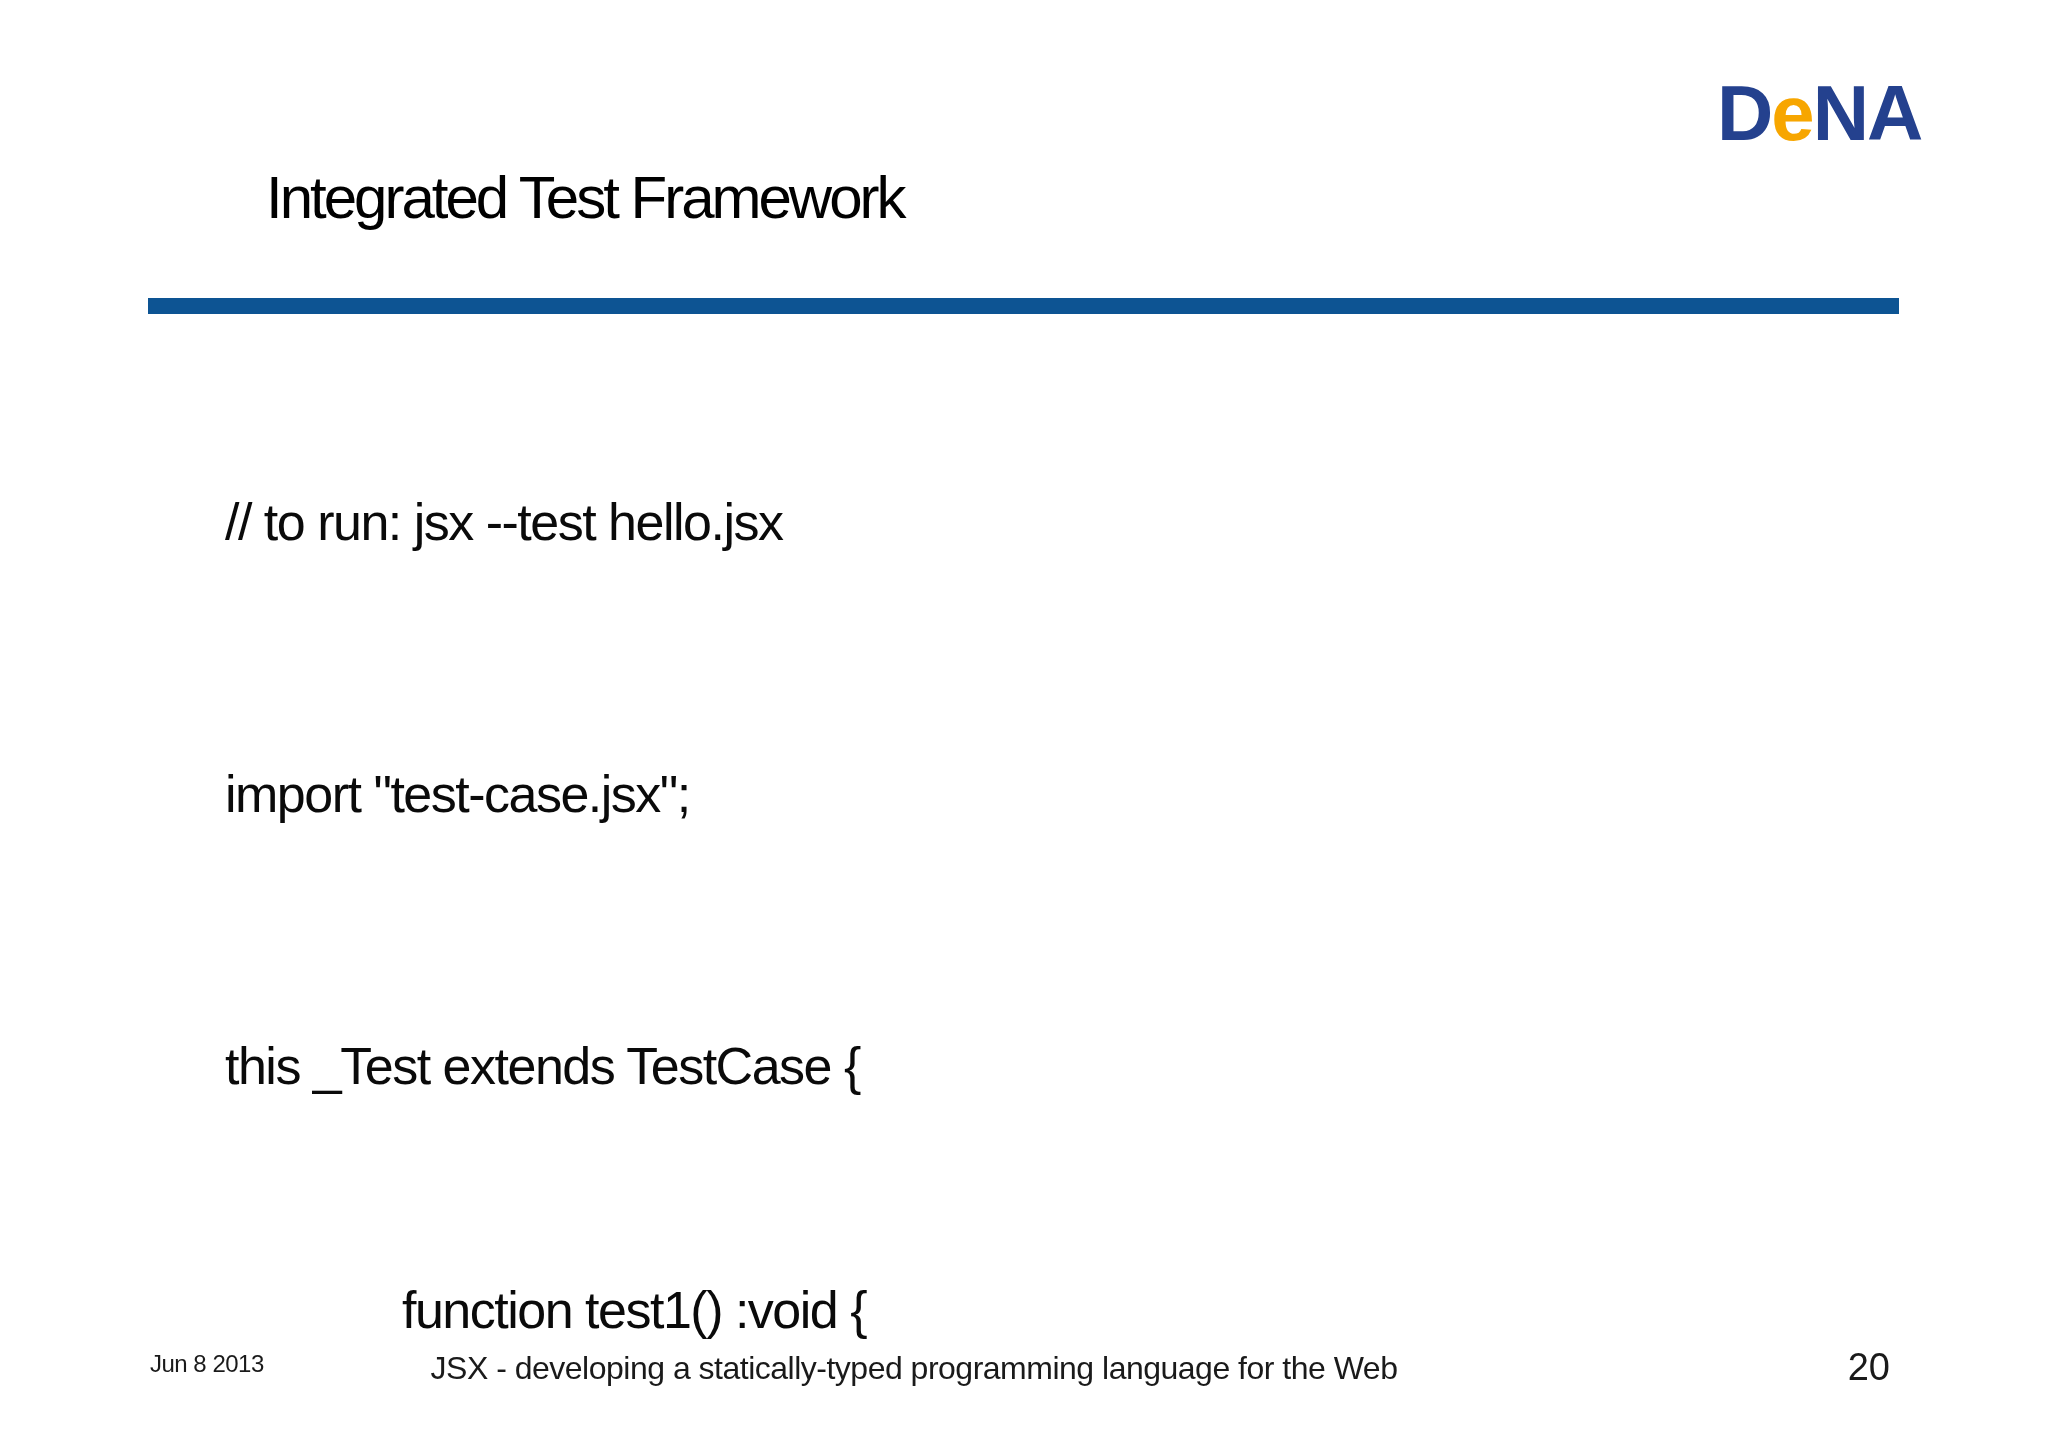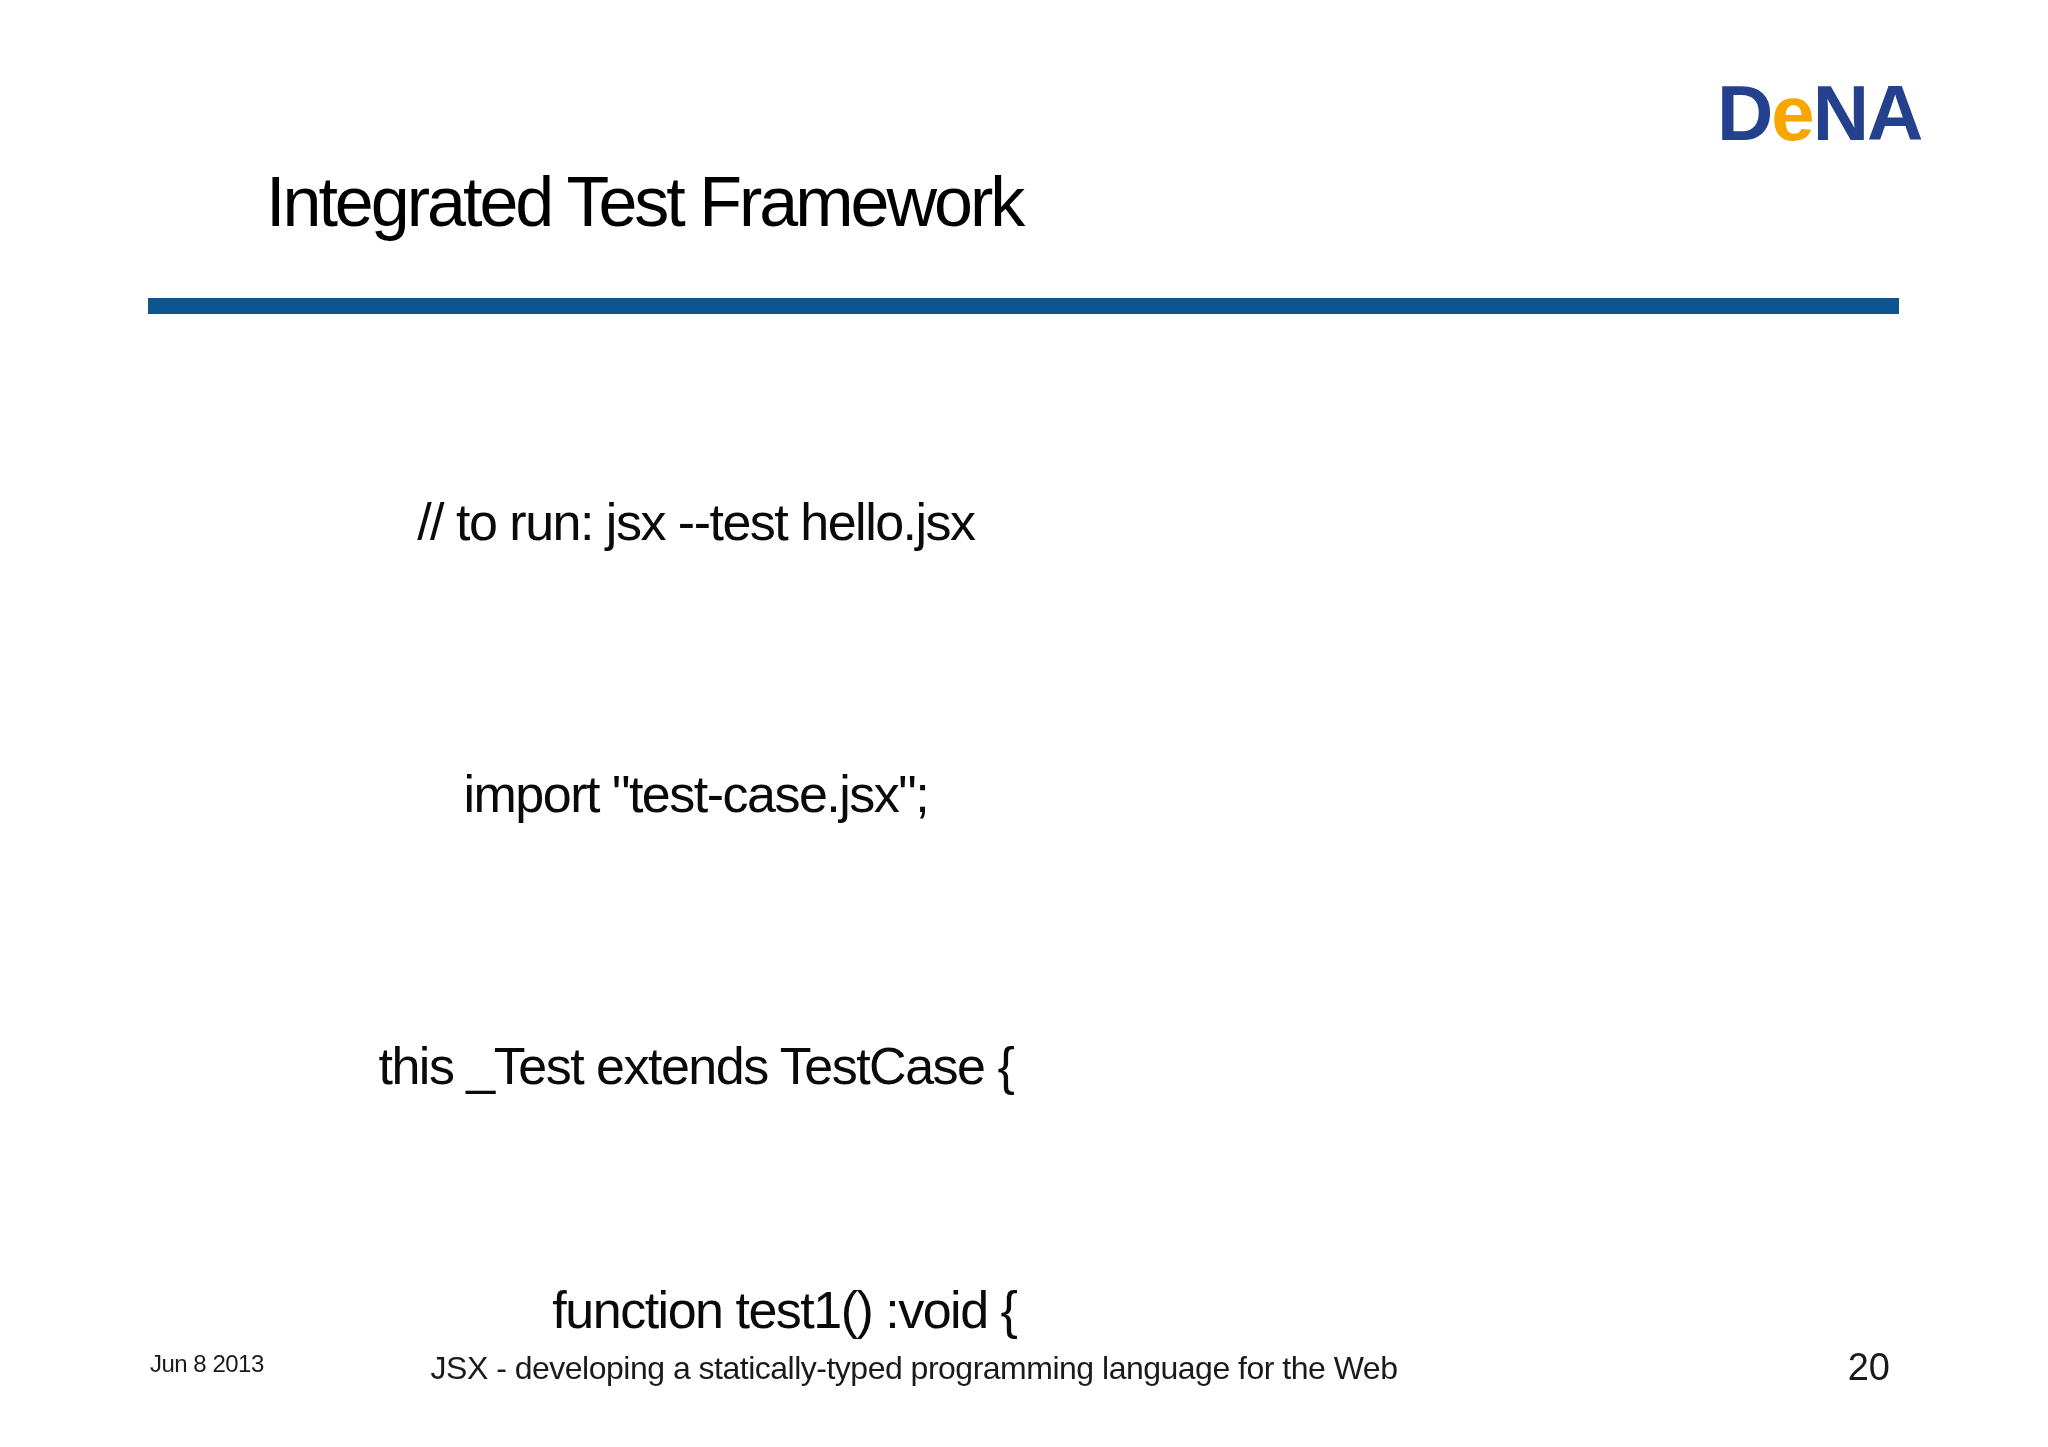--- a/index.html
+++ b/index.html
@@ -29,21 +29,21 @@
     white-space: nowrap;
   }
   .logo .blue  { color: #24418e; }
   .logo .orange{ color: #f7a600; }
 
   
   .title {
     position: absolute;
     left: 266px;
     top: 166px;
-    font-size: 70px;
+    font-size: 60px;
     letter-spacing: -3px;
     line-height: 1.05;
     color: #000000;
     white-space: nowrap;
   }
 
   
   .rule {
     position: absolute;
     left: 148px;
@@ -57,21 +57,21 @@
   .code {
     position: absolute;
     left: 225px;
     top: 352px;
     font-size: 52px;
     line-height: 68px;
     letter-spacing: -1.5px;
     color: #0a0a0a;
     white-space: pre;
   }
-  .code-line { height: 68px; text-align: center; }
+  .code-line { height: 68px; }
   .gap  { margin-top: 68px; }   
   .ind1 { padding-left: 177px; margin-top: 40px; } 
   .ind2 { padding-left: 247px; } 
 
   
   .footer-date {
     position: absolute;
     left: 150px;
     top: 1350px;
     font-size: 24px;

